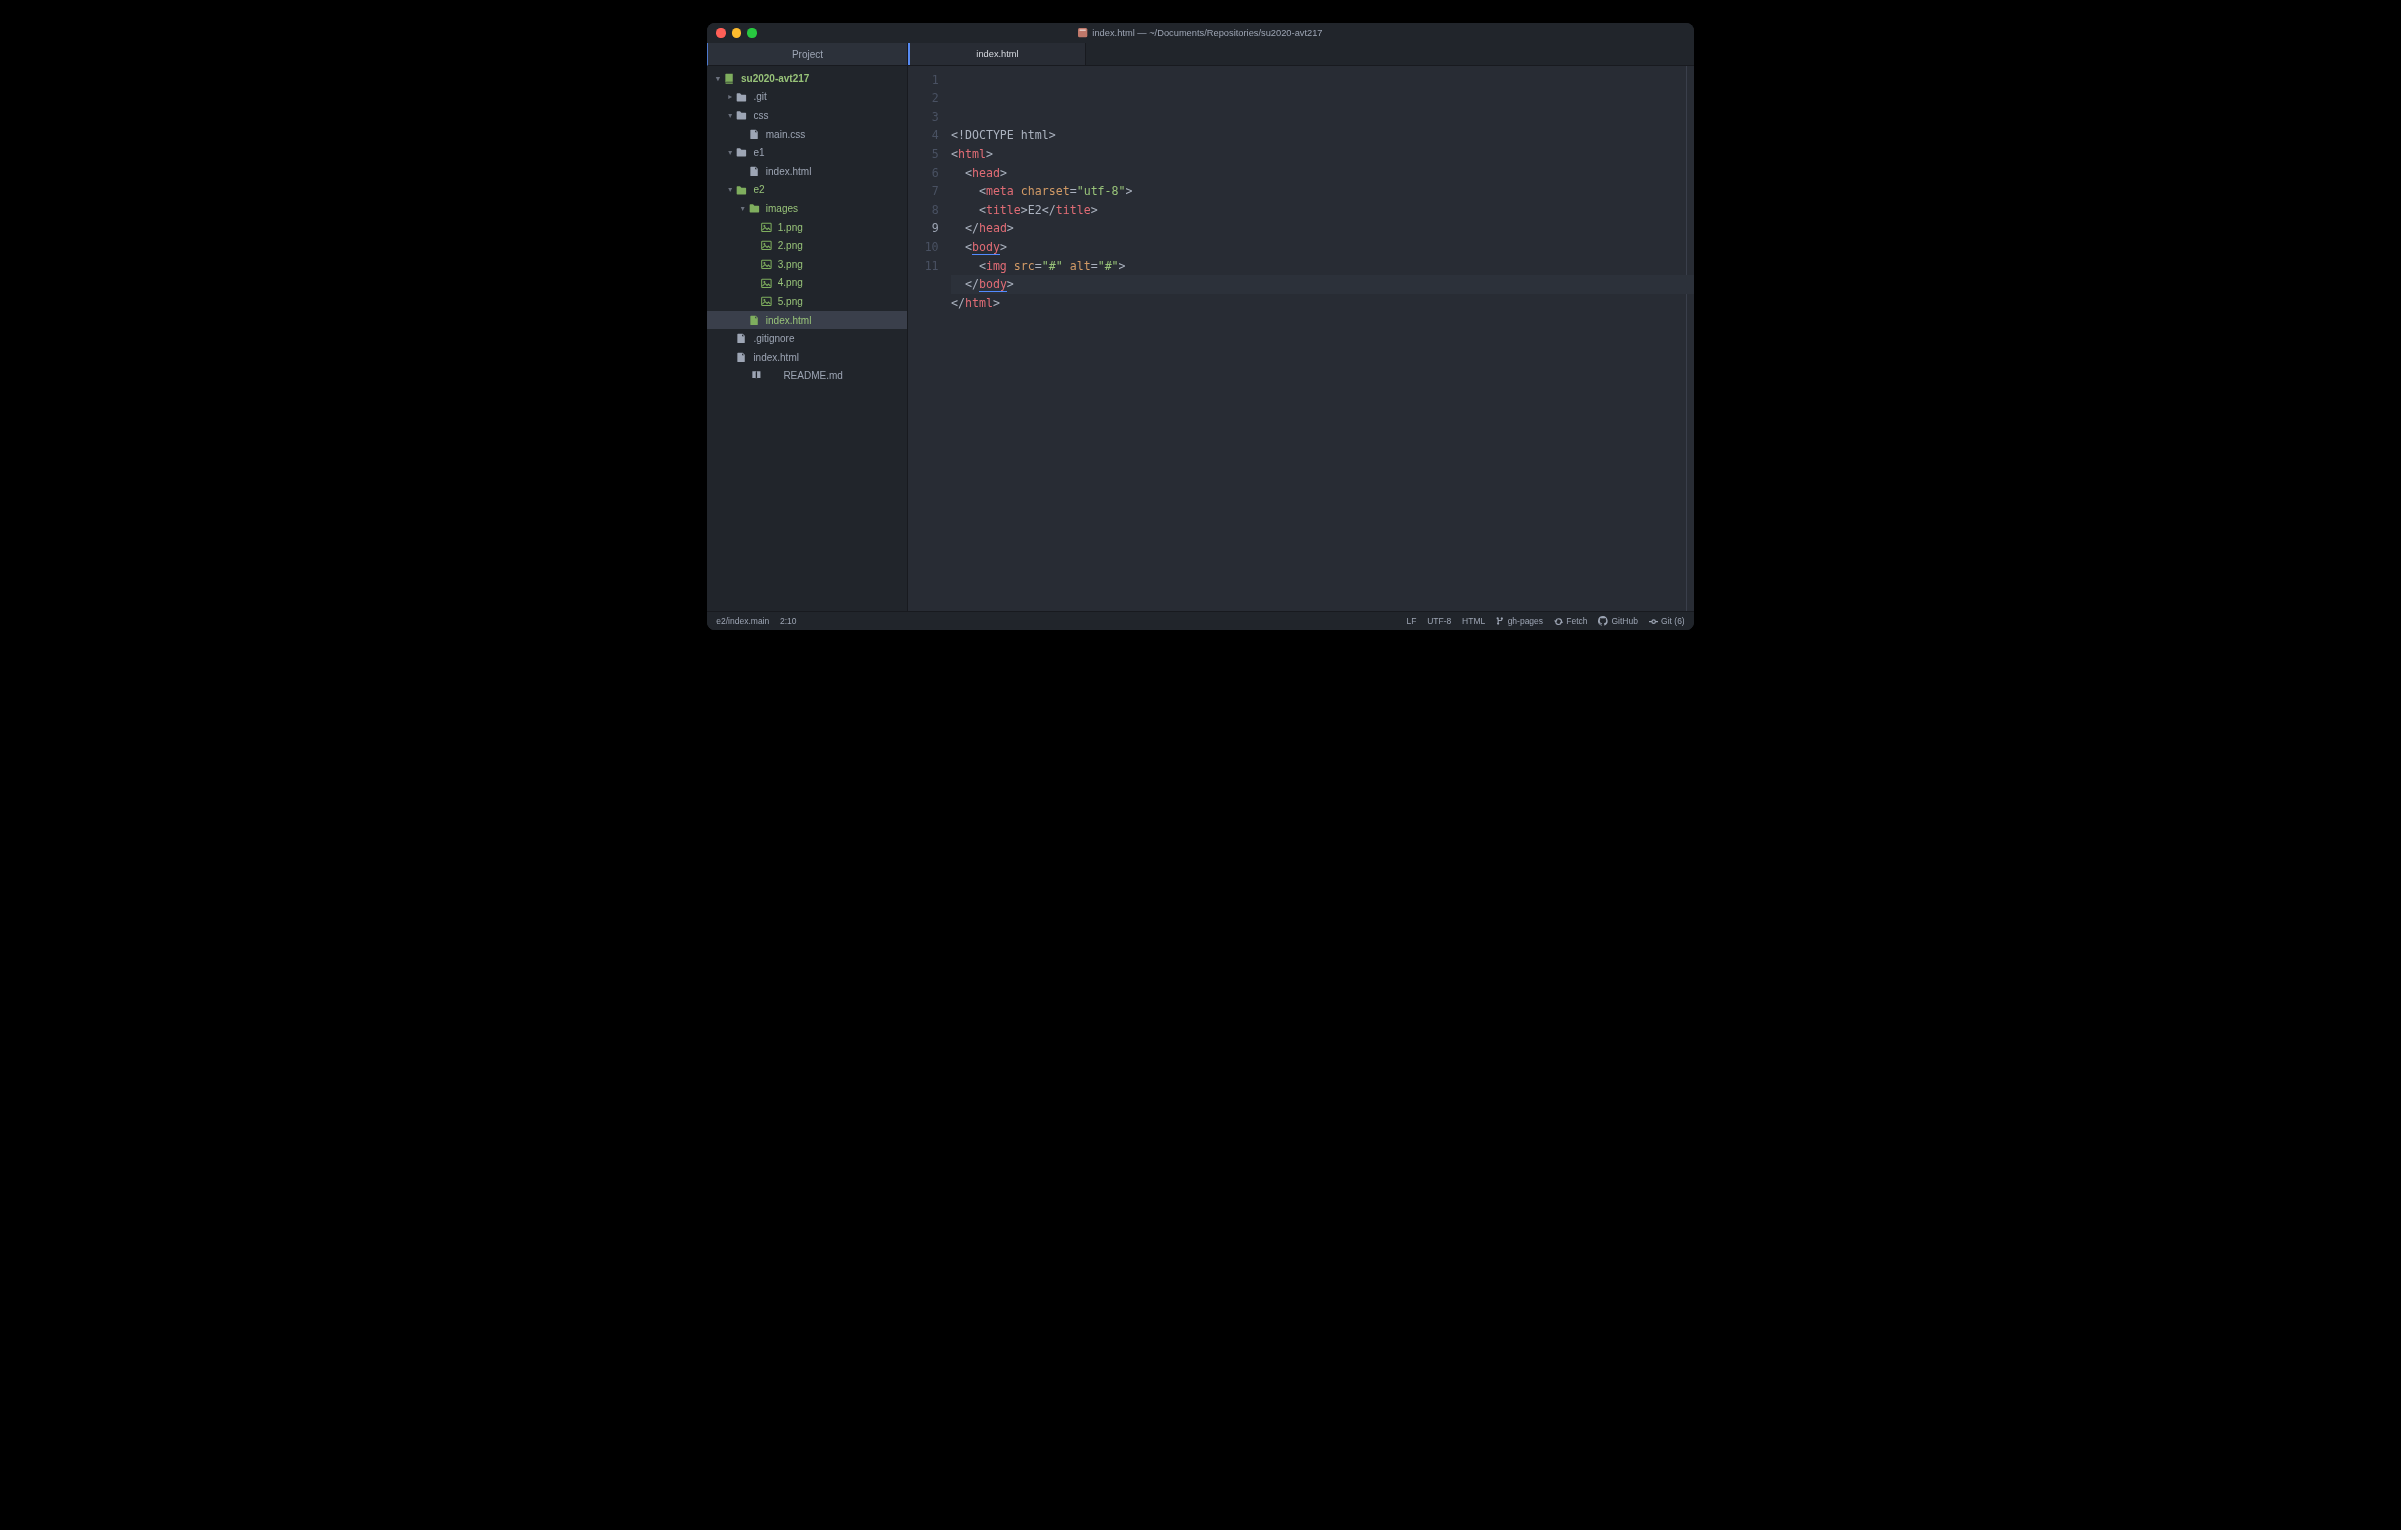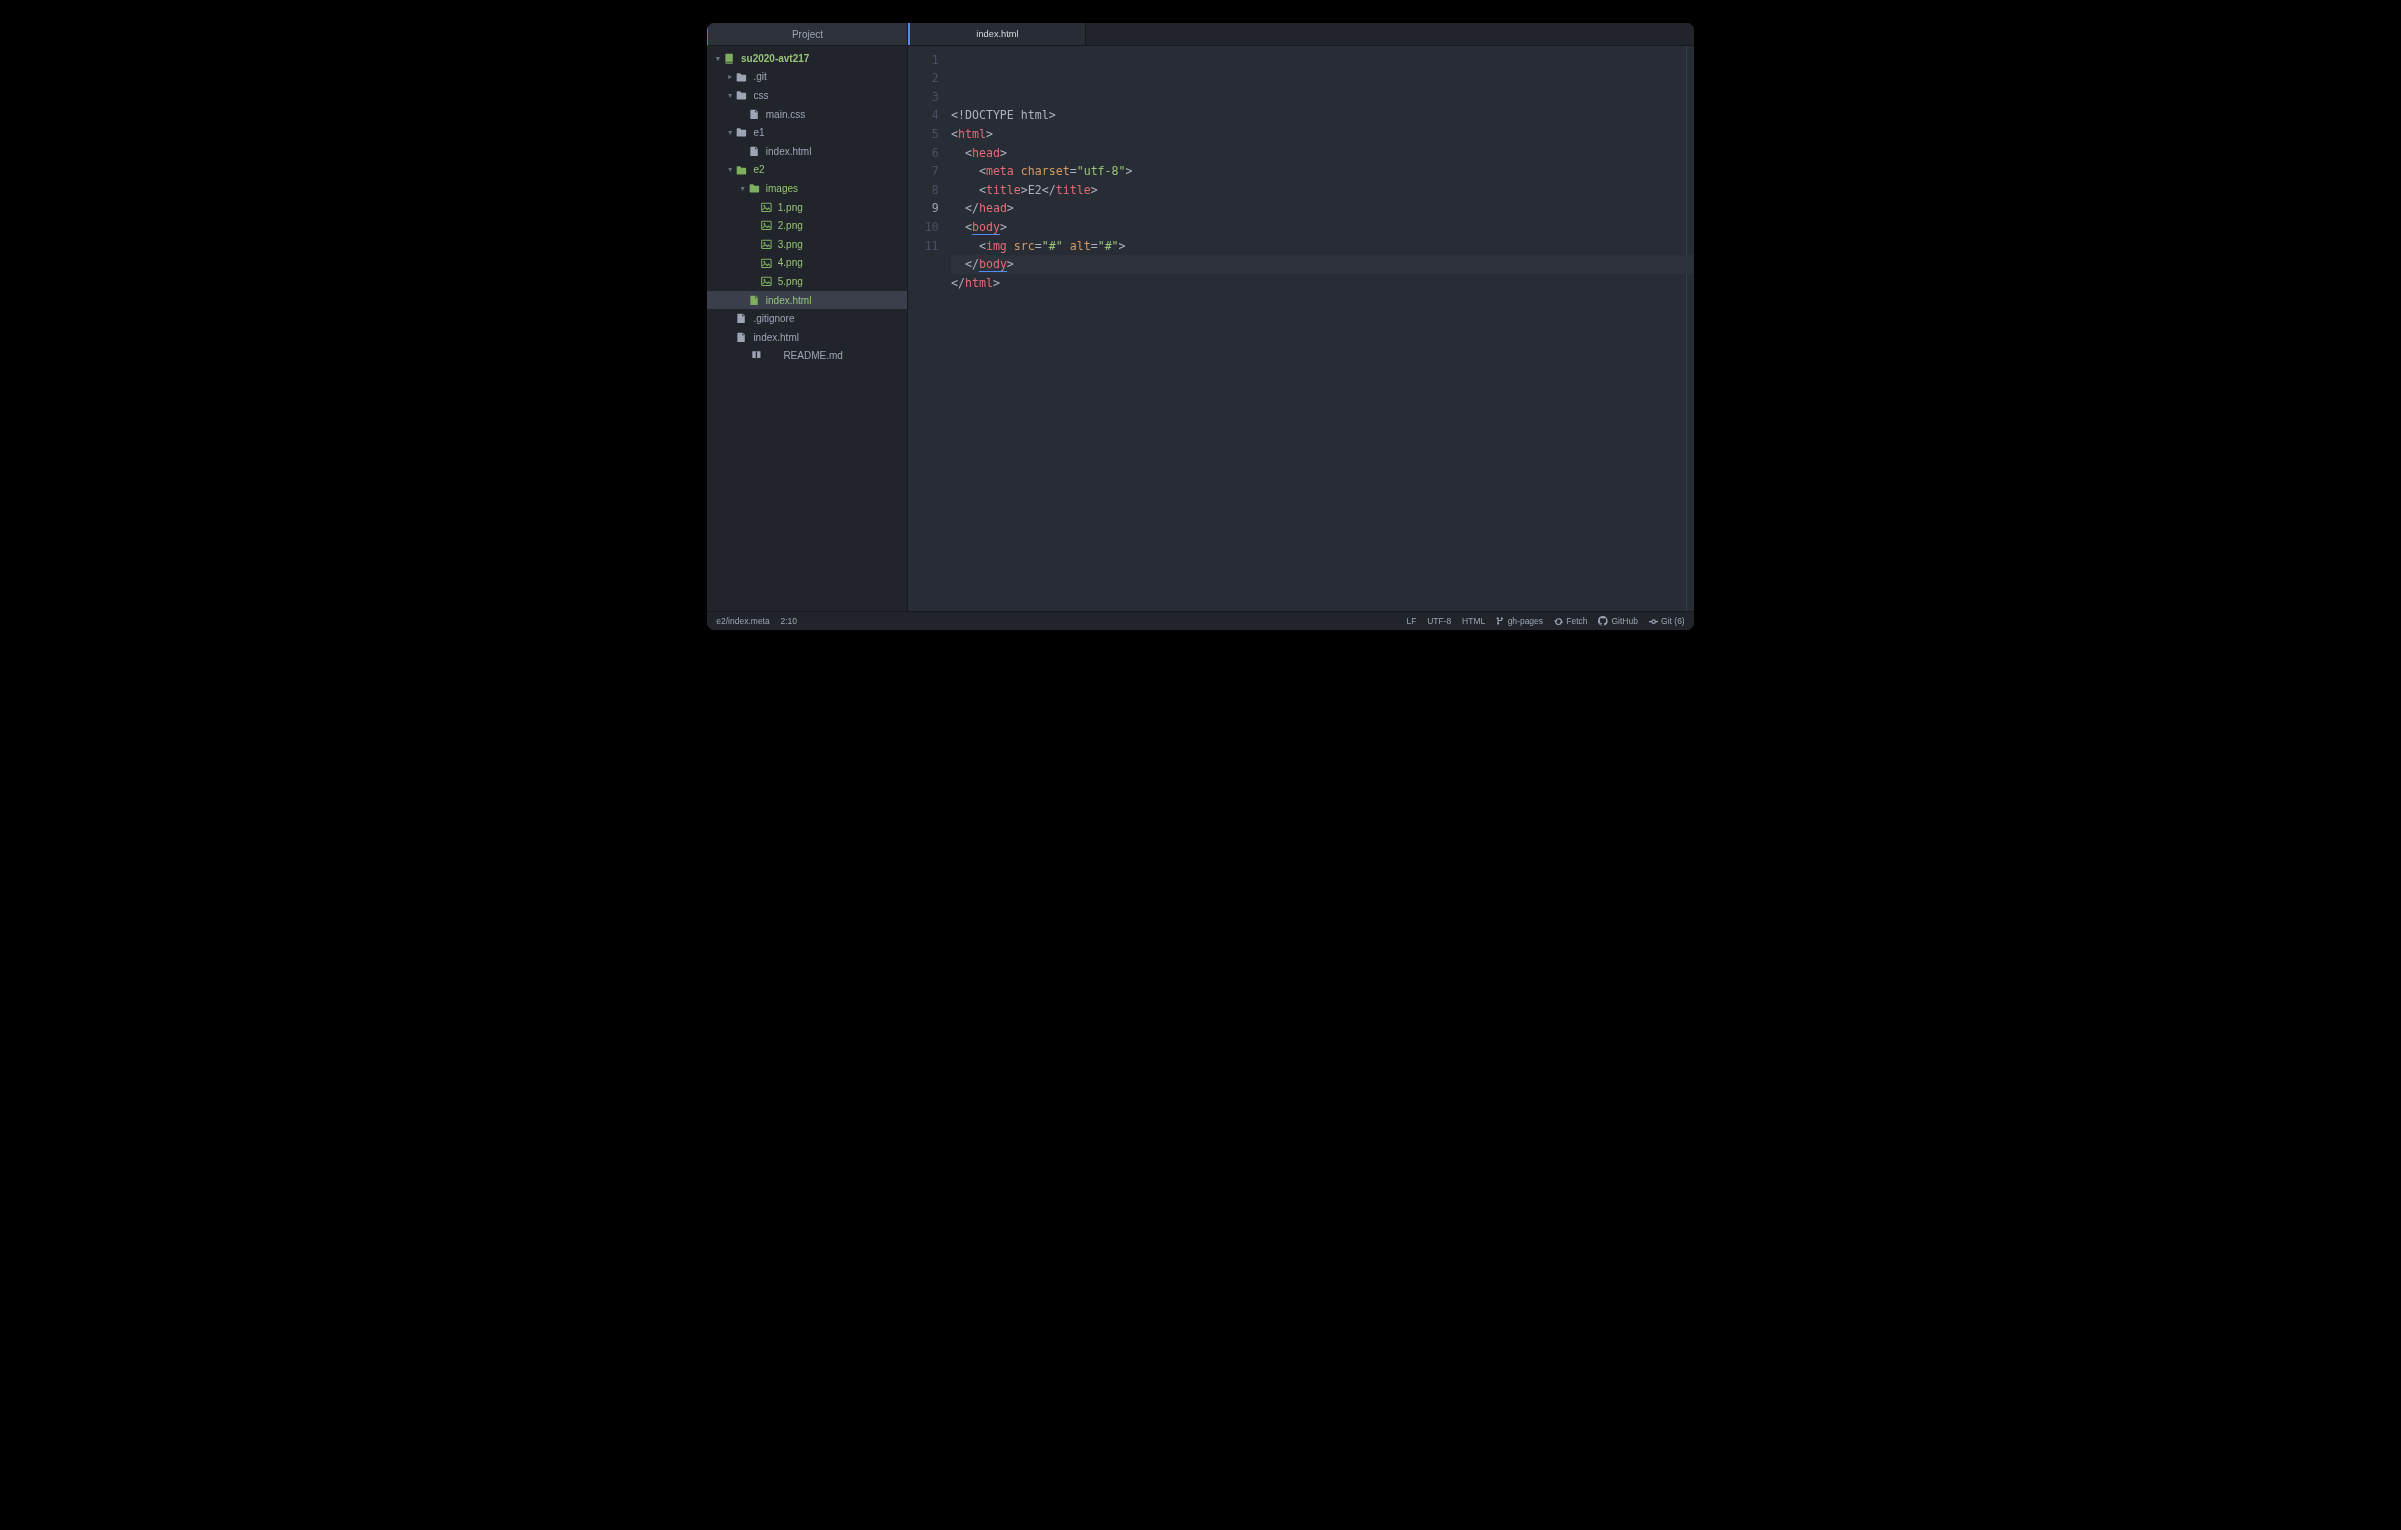--- a/index.html
+++ b/index.html
@@ -37,20 +37,34 @@
   .status-left, .status-right { display:flex; gap:10.8px; align-items:center;}
   .sb-item{display:flex; align-items:center; gap:3.1px; cursor:pointer;}
   svg{display:block;}
 </style>
 </head>
 <body>
 
 <div class="viewport">
  <div class="window">
 
+  <div class="titlebar">
+    <div class="traffic">
+      <div class="dot red"></div>
+      <div class="dot yellow"></div>
+      <div class="dot green"></div>
+    </div>
+    <div class="title-center">
+      <svg width="9.3" height="9.3" viewBox="0 0 12 12">
+            <rect width="12" height="12" rx="2" fill="#c0786a"></rect>
+            <rect x="2" y="2" width="8" height="1.5" fill="#fff" opacity="0.8"></rect>
+          </svg>
+      <span>index.html — ~/Documents/Repositories/su2020-avt217</span>
+    </div>
+  </div>
 
   <div class="main">
     <div class="sidebar">
       <div class="side-tab">
         <span>Project</span>
       </div>
       <div class="tree" id="tree">
             <div class="tree-row modified root" style="padding-left: 6.2px;">
               <span class="chev">▾</span>
               <span class="ico">
@@ -239,21 +253,21 @@
             </div>
         <div class="code" id="code">
           <div class="wrap-guide"></div>
         <div class="line"><span class="t-bracket">&lt;!</span><span class="t-doctype">DOCTYPE html</span><span class="t-bracket">&gt;</span></div><div class="line"><span class="t-bracket">&lt;</span><span class="t-tag">html</span><span class="t-bracket">&gt;</span></div><div class="line">  <span class="t-bracket">&lt;</span><span class="t-tag">head</span><span class="t-bracket">&gt;</span></div><div class="line">    <span class="t-bracket">&lt;</span><span class="t-tag">meta</span><span class="t-text"> </span><span class="t-attr">charset</span><span class="t-bracket">=</span><span class="t-string">"utf-8"</span><span class="t-bracket">&gt;</span></div><div class="line">    <span class="t-bracket">&lt;</span><span class="t-tag">title</span><span class="t-bracket">&gt;</span><span class="t-text">E2</span><span class="t-bracket">&lt;/</span><span class="t-tag">title</span><span class="t-bracket">&gt;</span></div><div class="line">  <span class="t-bracket">&lt;/</span><span class="t-tag">head</span><span class="t-bracket">&gt;</span></div><div class="line">  <span class="t-bracket">&lt;</span><span class="t-tag underline">body</span><span class="t-bracket">&gt;</span></div><div class="line">    <span class="t-bracket">&lt;</span><span class="t-tag">img</span><span class="t-text"> </span><span class="t-attr">src</span><span class="t-bracket">=</span><span class="t-string">"#"</span><span class="t-text"> </span><span class="t-attr">alt</span><span class="t-bracket">=</span><span class="t-string">"#"</span><span class="t-bracket">&gt;</span></div><div class="line current">  <span class="t-bracket">&lt;/</span><span class="t-tag underline">body</span><span class="t-bracket">&gt;</span></div><div class="line"><span class="t-bracket">&lt;/</span><span class="t-tag">html</span><span class="t-bracket">&gt;</span></div><div class="line"></div></div>
       </div>
     </div>
   </div>
 
   <div class="statusbar">
     <div class="status-left">
-      <span class="sb-item">e2/index.meta</span>
+      <span class="sb-item">e2/index.main</span>
       <span class="sb-item">2:10</span>
     </div>
     <div class="status-right">
       <span class="sb-item">LF</span>
       <span class="sb-item">UTF-8</span>
       <span class="sb-item">HTML</span>
       <span class="sb-item">
         <svg width="8.5" height="10" viewBox="0 0 16 16">
               <path fill="#9da5b4" d="M5 3a2 2 0 1 0-2 2v6a2 2 0 1 0 2 0V9c0-.5.5-1 1-1h3a3 3 0 0 0 3-3 2 2 0 1 0-2 0 1 1 0 0 1-1 1H6a3 3 0 0 0-1 .2V5a2 2 0 0 0 0-2z"></path>
             </svg>

